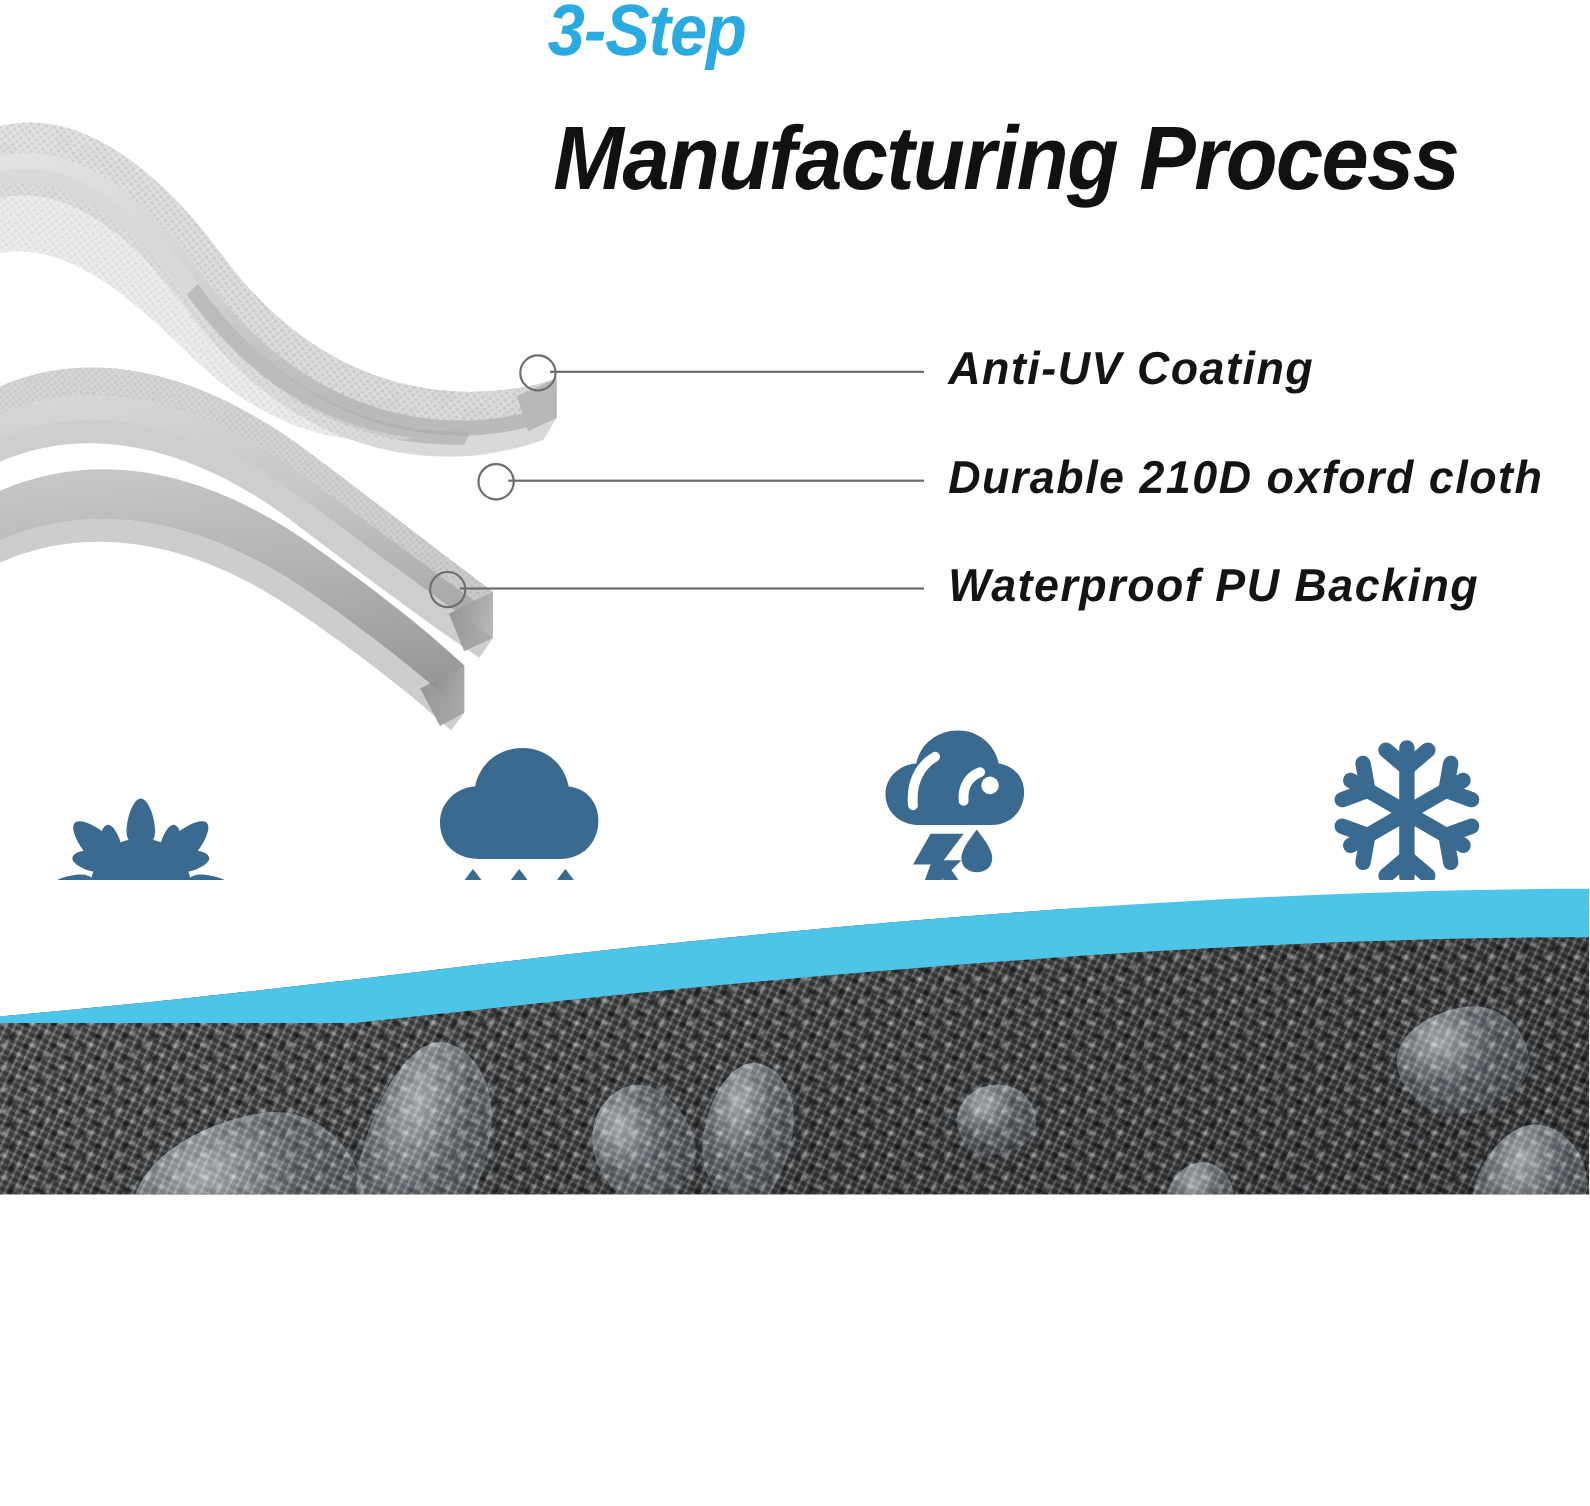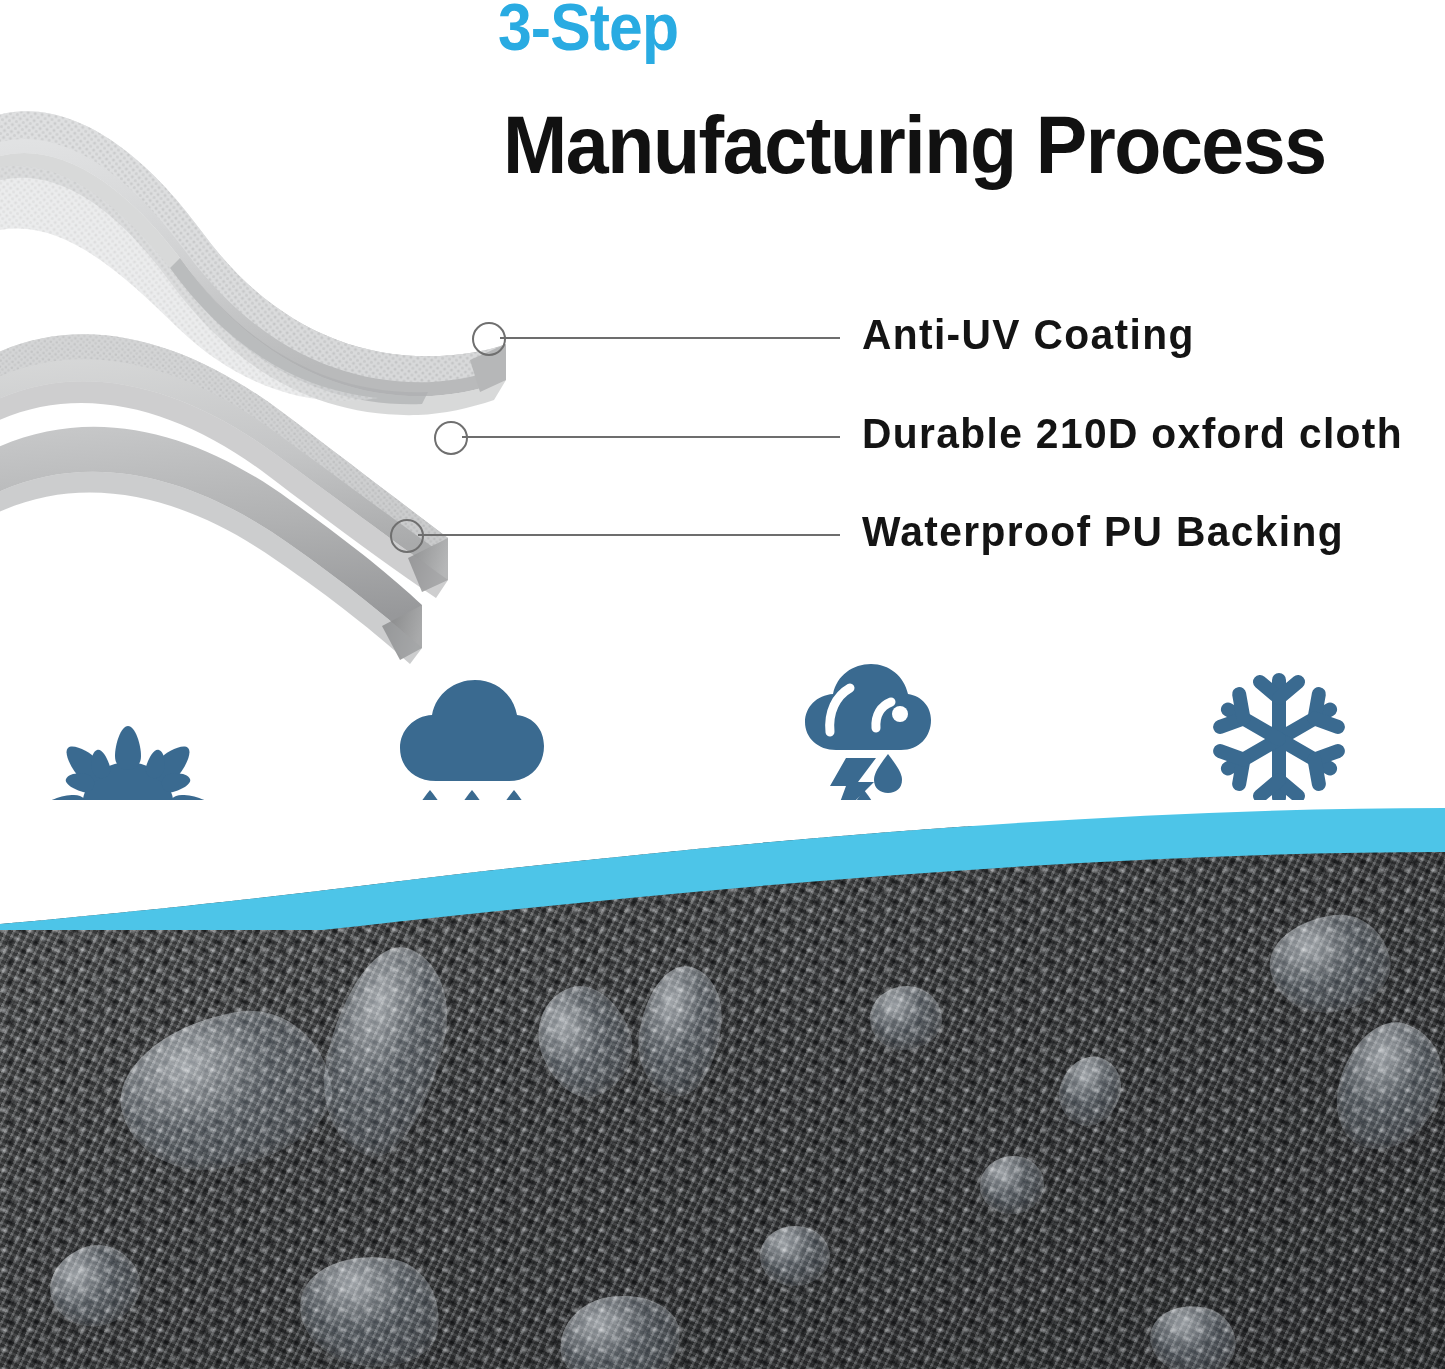--- a/index.html
+++ b/index.html
@@ -4,23 +4,24 @@
 <title>3-Step Manufacturing Process</title>
 <style>
   html,body{margin:0;padding:0;background:#fff;}
   body{
     font-family:"Liberation Sans","DejaVu Sans",sans-serif;
     -webkit-font-smoothing:antialiased;
   }
   #stage{
     position:relative;
     width:1445px;
-    height:1369px;
+    height:1086px;
     overflow:hidden;
     background:#ffffff;
+    font-style:italic;
   }
 
   
   .eyebrow{
     position:absolute;
     left:498px; top:-6px;
     font-size:66px;
     font-weight:700;
     letter-spacing:-1px;
     line-height:1.0;

